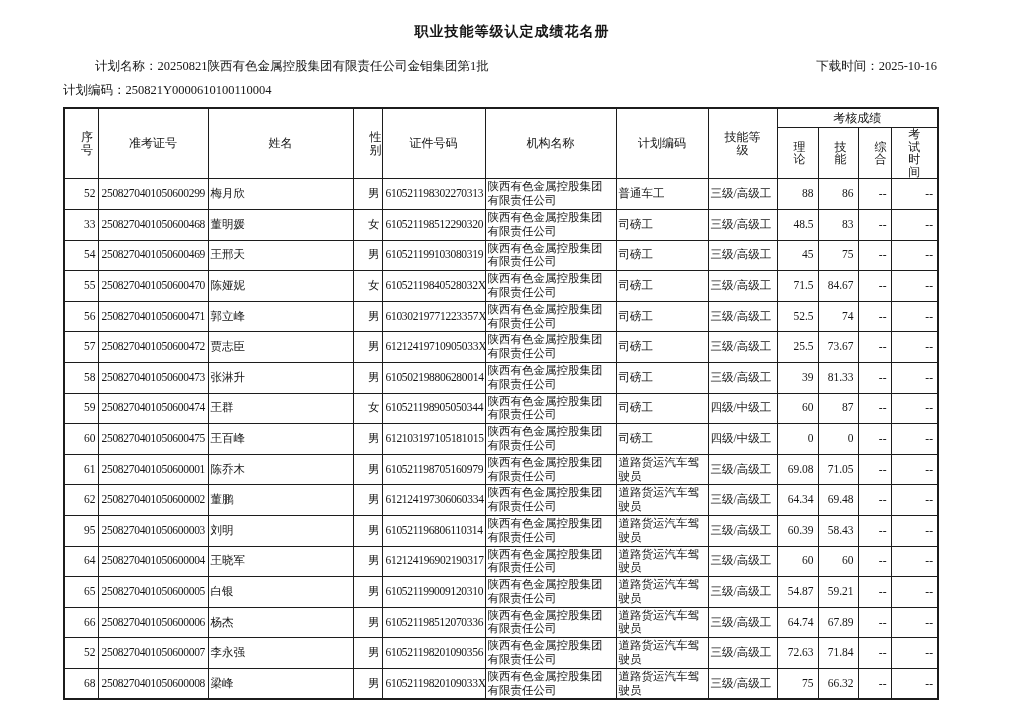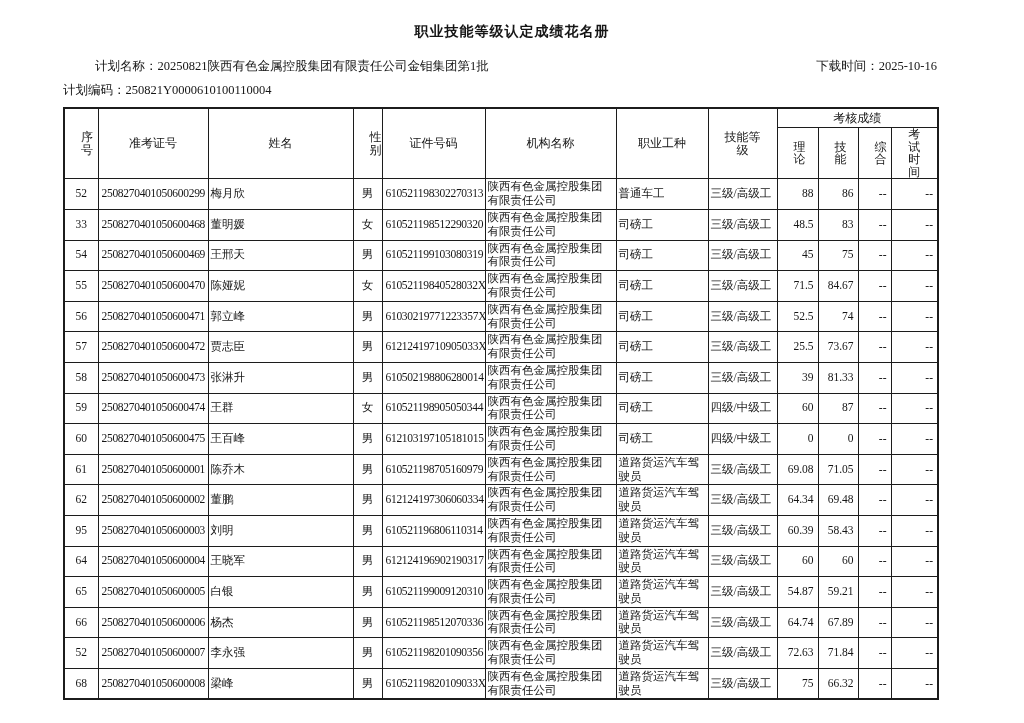--- a/index.html
+++ b/index.html
@@ -26,21 +26,21 @@
   .roster thead th{
     font-weight:normal;font-size:12px;text-align:center;
     padding:0 16px;line-height:1.05;
   }
   .roster thead tr.h-top th{height:18px;}
   .roster thead tr.h-sub th{height:23px;}
   .roster tbody td{
     font-size:11.5px;height:27px;padding:1px 2px;line-height:1.2;
     vertical-align:middle;word-break:break-all;
   }
-  .c-center{text-align:center;}
+  .c-center{text-align:right;}
   .c-right{text-align:right;padding-right:4px !important;}
   .num{font-size:11px;letter-spacing:-0.3px;white-space:nowrap;padding-left:3px !important;}
   .footer{
     width:874px;margin-left:63px;margin-top:34px;
     text-align:center;font-size:12px;
   }
 </style>
 </head>
 <body>
 
@@ -74,21 +74,21 @@
         <col style="width:47px">
     </colgroup>
     <thead>
       <tr class="h-top">
         <th rowspan="2">序号</th>
         <th rowspan="2">准考证号</th>
         <th rowspan="2">姓名</th>
         <th rowspan="2">性别</th>
         <th rowspan="2">证件号码</th>
         <th rowspan="2">机构名称</th>
-        <th rowspan="2">职业工种</th>
+        <th rowspan="2">计划编码</th>
         <th rowspan="2">技能等级</th>
         <th colspan="4">考核成绩</th>
       </tr>
       <tr class="h-sub">
         <th>理论</th>
         <th>技能</th>
         <th>综合</th>
         <th>考试时间</th>
       </tr>
     </thead>

